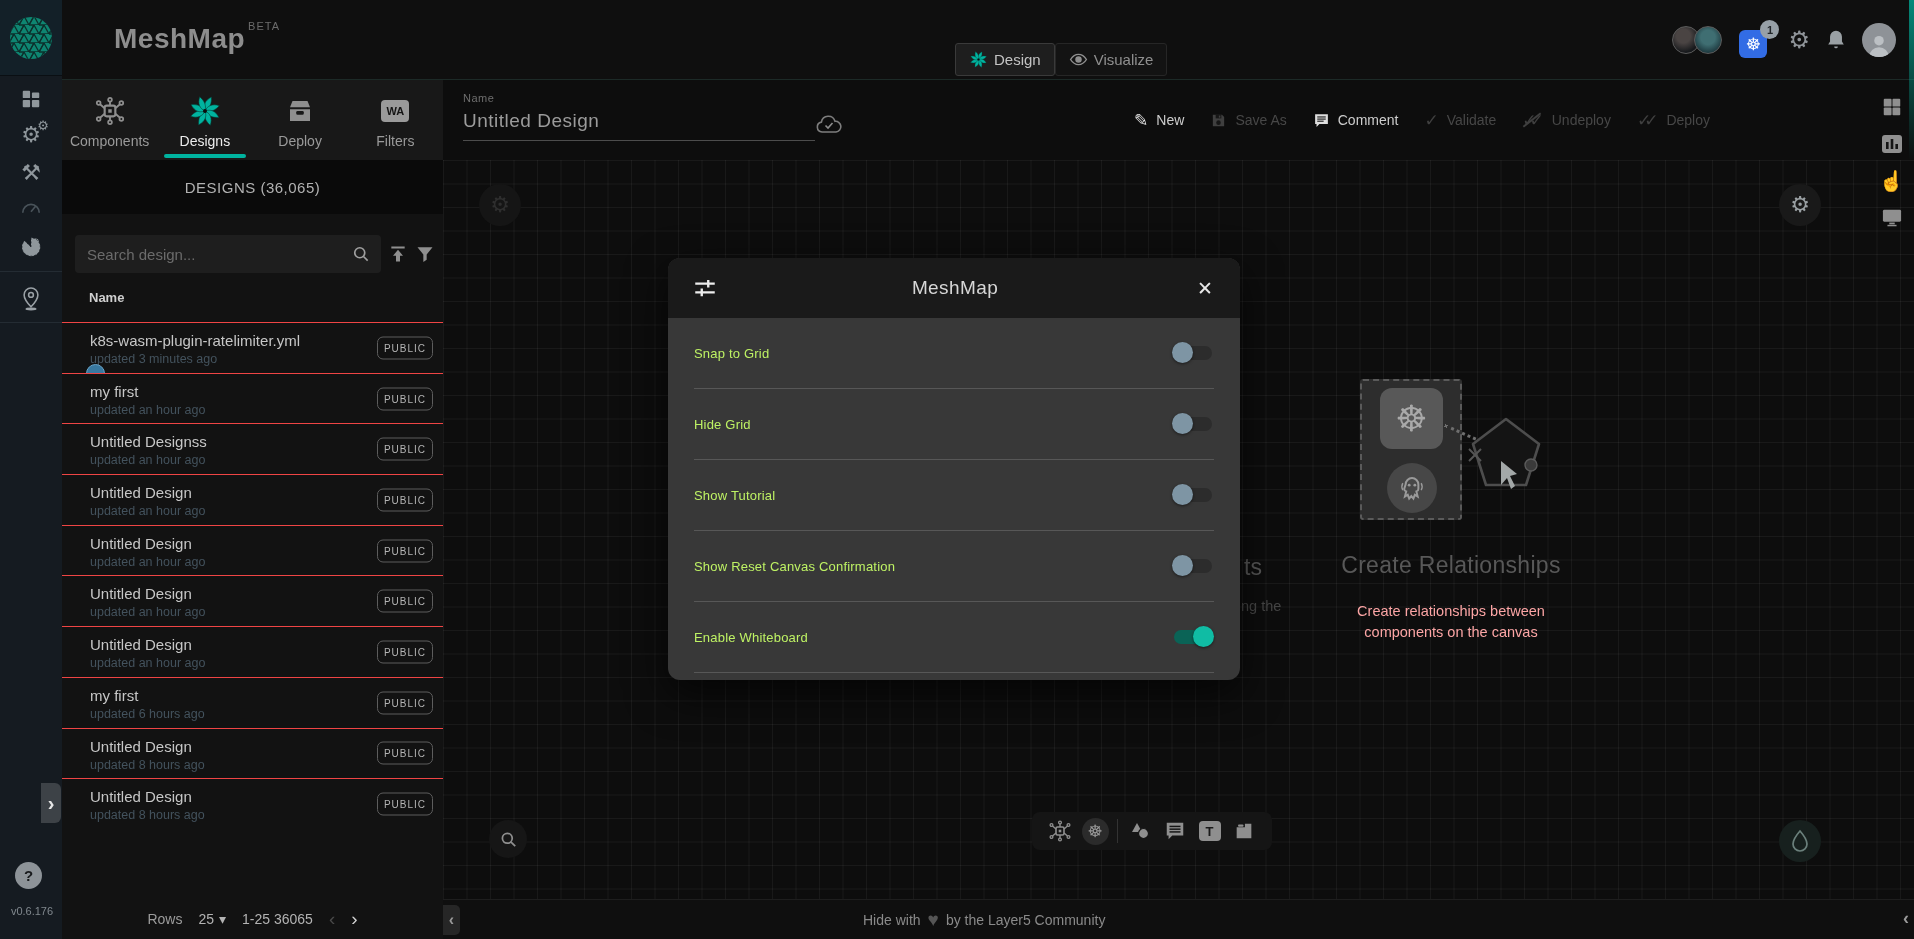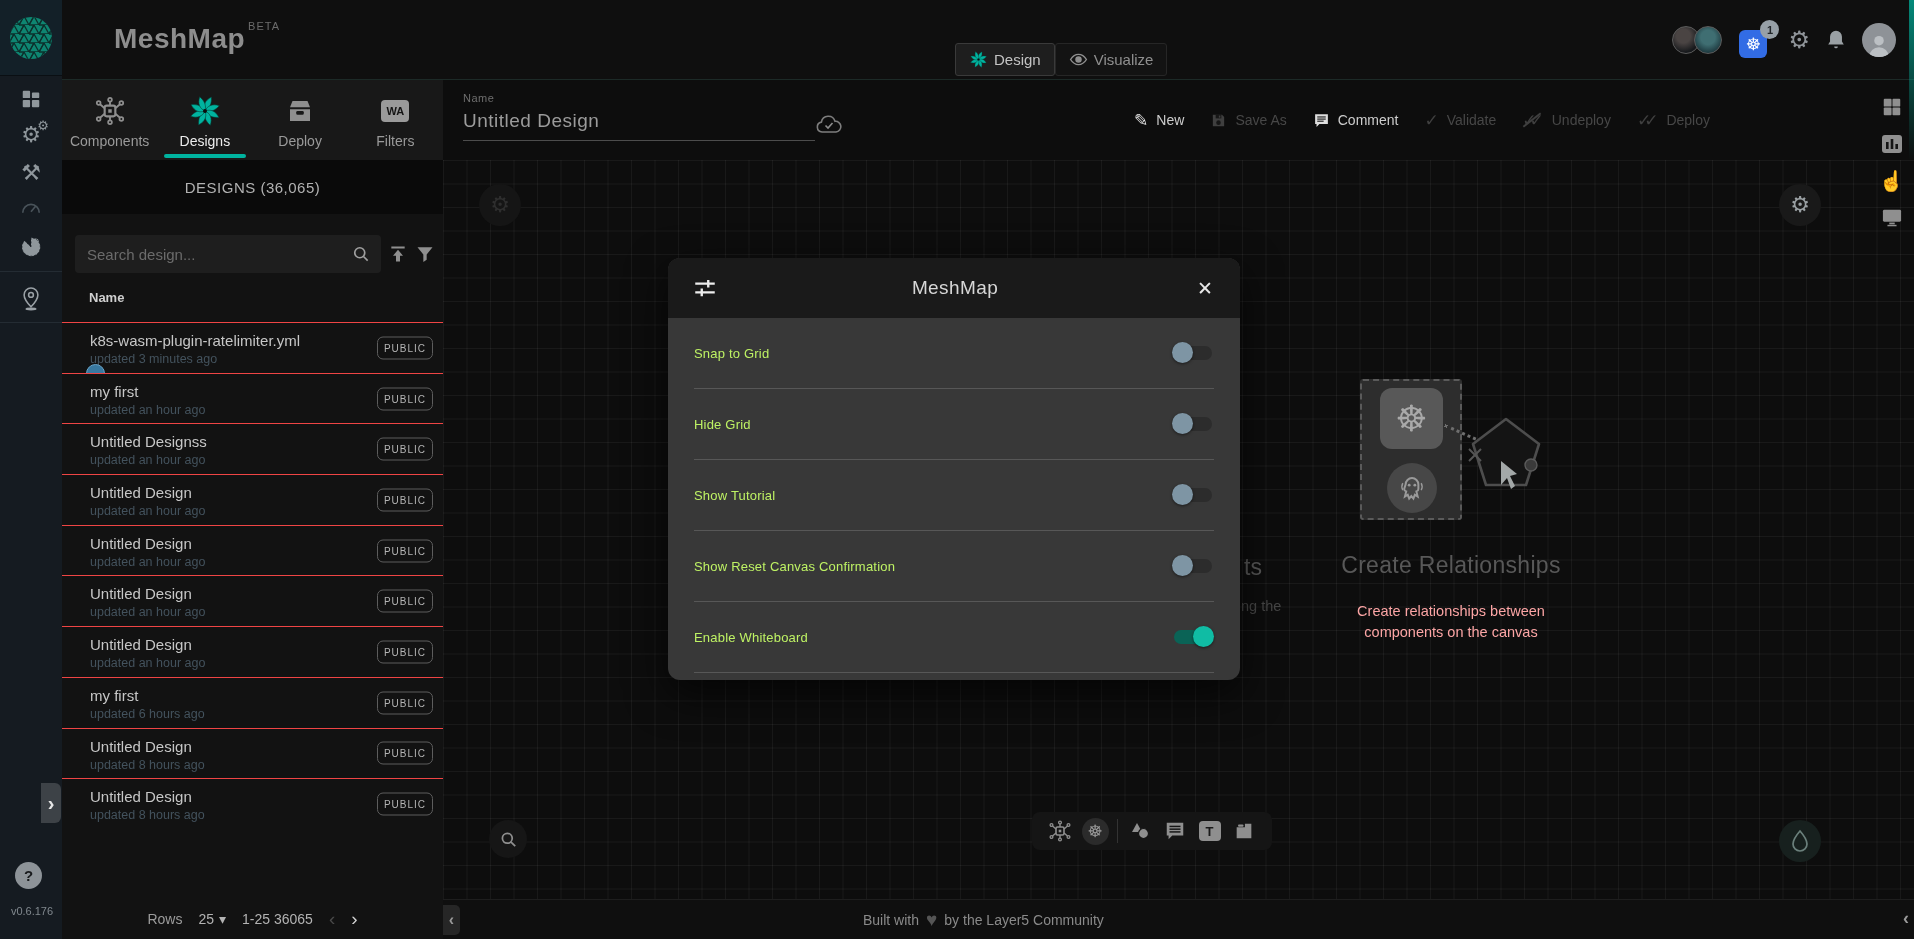--- a/index.html
+++ b/index.html
@@ -580,21 +580,21 @@
           <rect x="2" y="2" width="20" height="13" rx="1.5"></rect>
             <rect x="9" y="16" width="6" height="2"></rect>
             <rect x="7" y="18.5" width="10" height="1.6"></rect>
         </svg>
       </span>
     </div>
 
     <div class="cfooter">
       <span class="cf-chev-l">‹</span>
       <span class="cfooter-text">
-        <span>Built with</span>
+        <span>Hide with</span>
         <span class="hrt">♥</span>
         <span>by the Layer5 Community</span>
       </span>
       <span class="cf-chev-r">‹</span>
     </div>
   </section>
 
   <div class="modal">
     <div class="modal-hdr">
       <span class="tune">

